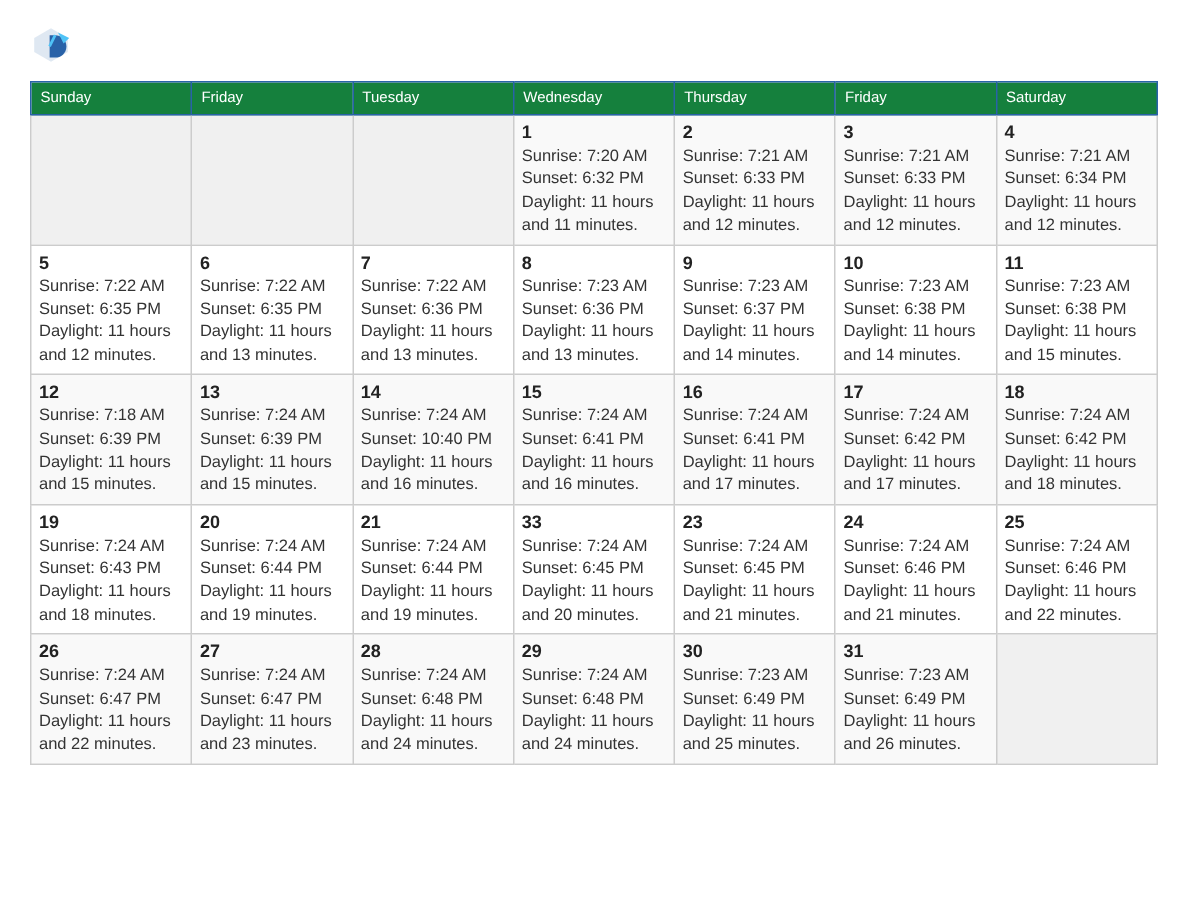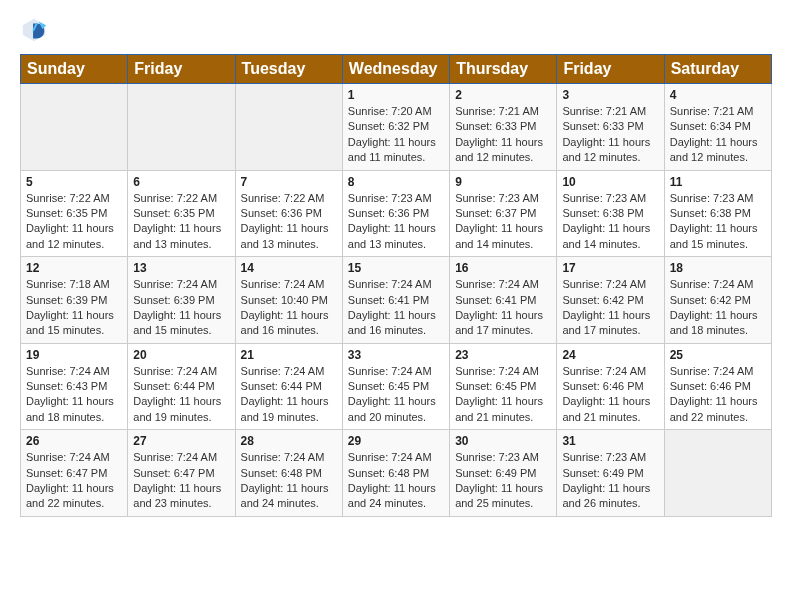--- a/index.html
+++ b/index.html
@@ -58,24 +58,24 @@
     .title-location {
       font-size: 15px;
       color: #444;
     }
     .calendar {
       width: 100%;
       border-collapse: collapse;
       border: 1px solid #bbb;
     }
     .calendar th {
-      background: #a16207;
+      background: #15803d;
       color: #fff;
-      font-size: 16px;
-      font-weight: bold;
+      font-size: 10px;
+      font-weight: normal;
       padding: 5px 6px;
       text-align: left;
       border: 1px solid #2962a8;
     }
     .calendar td {
       border: 1px solid #ccc;
       vertical-align: top;
       padding: 4px 5px;
       width: calc(100% / 7);
       height: 78px;

